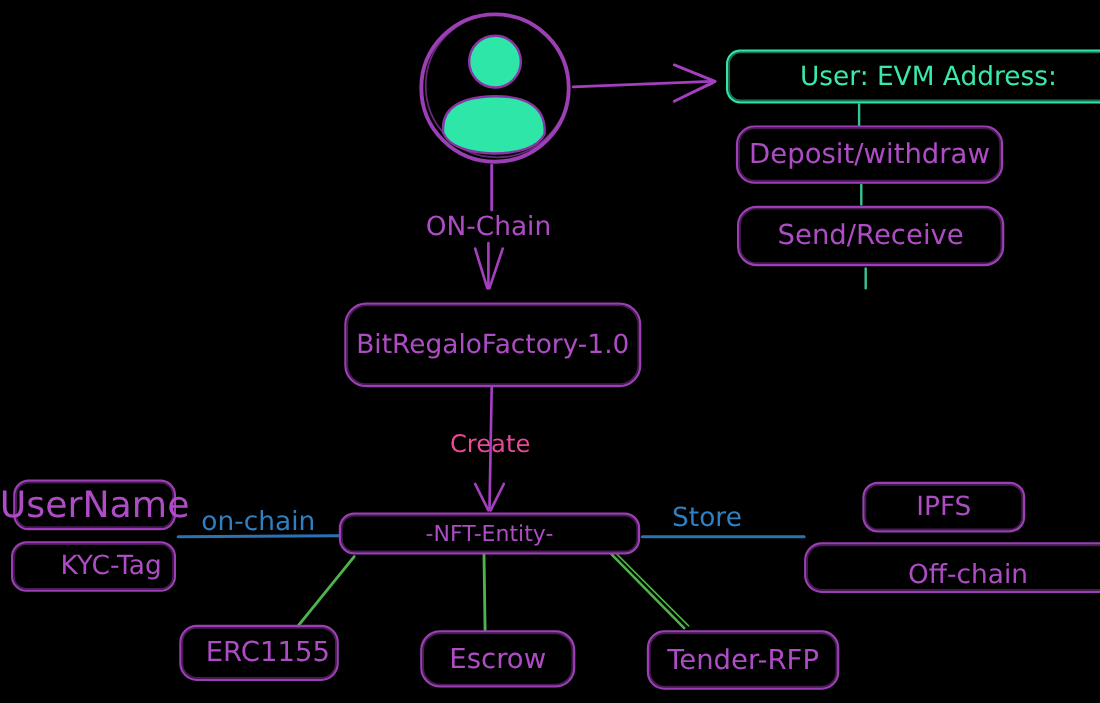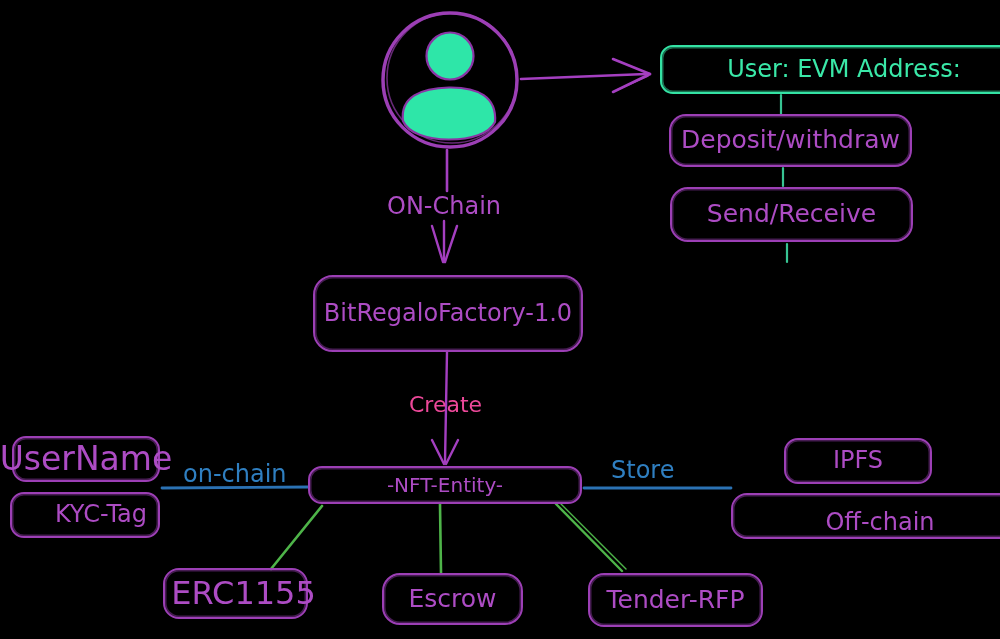--- a/index.html
+++ b/index.html
@@ -129,21 +129,21 @@
   </div>
 
   <div class="node" style="left:740px;top:438px;width:148px;height:46px;border-radius:14px;font-size:24px;margin-left:44px;">
     <span>IPFS</span>
   </div>
 
   <div class="node" style="left:731px;top:493px;width:298px;height:46px;border-radius:16px;font-size:24px;align-items:flex-end;">
     <span>Off-chain</span>
   </div>
 
-  <div class="node" style="left:163px;top:568px;width:145px;height:51px;border-radius:16px;font-size:32px;padding-left:16px;">
+  <div class="node" style="left:163px;top:568px;width:145px;height:51px;border-radius:16px;font-size:25px;padding-left:16px;">
     <span>ERC1155</span>
   </div>
 
   <div class="node" style="left:382px;top:573px;width:141px;height:52px;border-radius:18px;font-size:25px;text-align:right;">
     <span>Escrow</span>
   </div>
 
   <div class="node" style="left:588px;top:573px;width:175px;height:54px;border-radius:16px;font-size:25px;">
     <span>Tender-RFP</span>
   </div>

